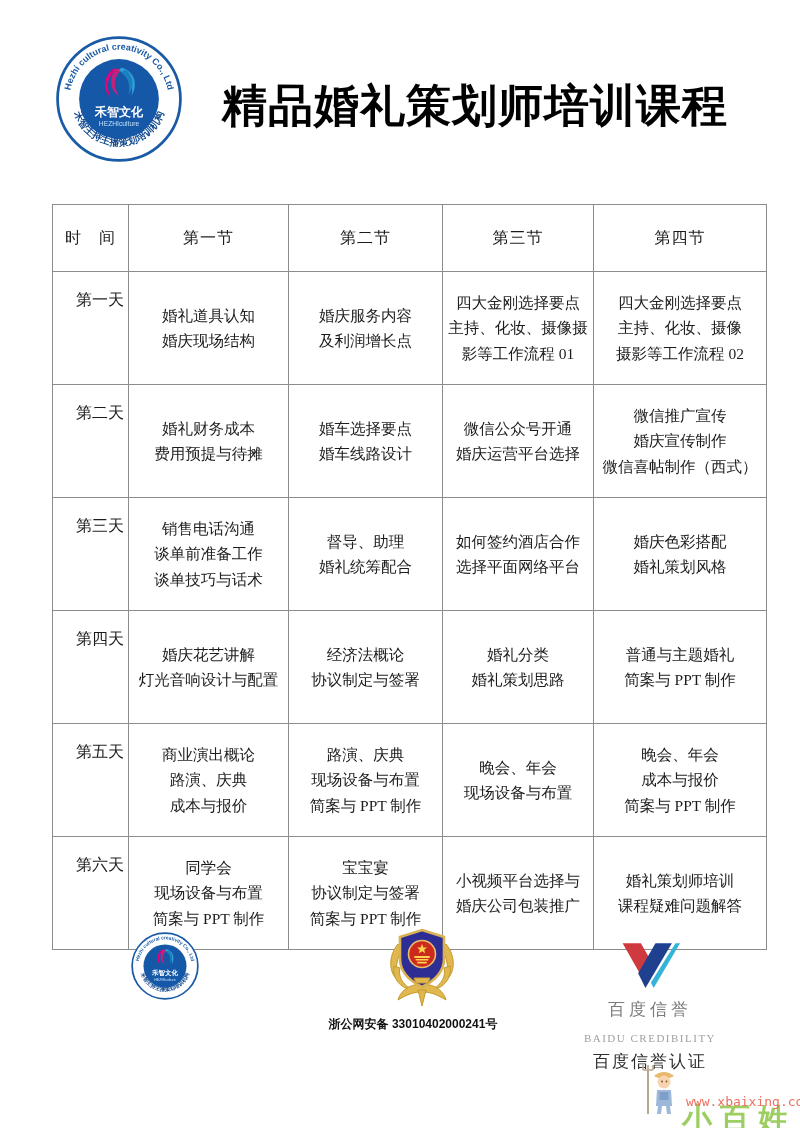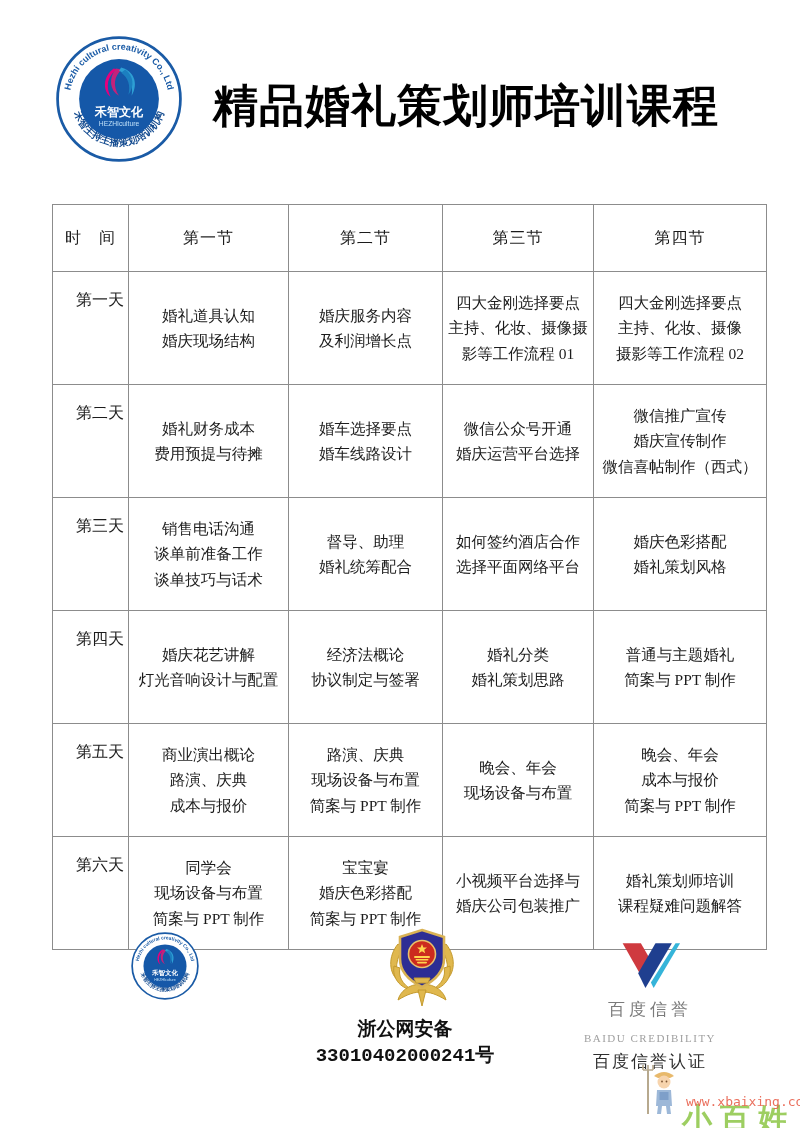--- a/index.html
+++ b/index.html
@@ -2,43 +2,43 @@
 <html><head>
 <meta charset="utf-8">
 <style>
   html,body{margin:0;padding:0;background:#e9e9e9;}
   .page{position:relative;width:800px;height:1128px;margin:0 auto;background:#ffffff;
         font-family:"Liberation Serif","DejaVu Serif",serif;overflow:hidden;}
 
   
   .brand-logo{position:absolute;}
   .logo-main{left:56px;top:36px;width:126px;height:126px;}
-  .page-title{position:absolute;left:176px;top:74px;width:580px;height:64px;
+  .page-title{position:absolute;left:185px;top:74px;width:580px;height:64px;
               text-align:center;font-size:45px;font-weight:bold;color:#000;
               letter-spacing:1px;line-height:64px;white-space:nowrap;}
 
   
   .schedule{position:absolute;left:52px;top:204px;border-collapse:collapse;
             table-layout:fixed;width:714px;}
   .schedule td{border:1px solid #8c8c8c;text-align:center;color:#1c1c1c;
                font-size:15.5px;line-height:1.62;white-space:pre-line;
                vertical-align:middle;padding:2px 4px;}
   .schedule tr.head-row td{height:62px;font-size:16px;letter-spacing:1px;}
   .schedule tr.body-row td{height:95px;}
   .schedule td.day-cell{vertical-align:top;padding-top:15px;font-size:16px;text-align:right;}
 
   
   .footer-logo{position:absolute;left:131px;top:932px;width:68px;height:68px;}
   .copyright{position:absolute;left:52px;top:1018px;width:228px;text-align:center;
              font-family:"Liberation Sans","DejaVu Sans",sans-serif;
              font-size:15px;color:#3a3a3a;}
   .police-badge{position:absolute;left:384px;top:926px;width:76px;height:84px;}
-  .police-text{position:absolute;left:295px;top:1016px;width:220px;text-align:center;
-               font-family:Liberation Mono, monospace;
-               font-size:19px;font-weight:bold;color:#111;}
+  .police-text{position:absolute;left:303px;top:1016px;width:220px;text-align:center;
+               font-family:Liberation Sans, sans-serif;
+               font-size:12px;font-weight:bold;color:#111;}
   .baidu-block{position:absolute;left:578px;top:940px;width:144px;text-align:center;
                font-family:"Liberation Sans","DejaVu Sans",sans-serif;}
   .baidu-cn{font-size:17px;color:#7b7b7b;letter-spacing:4px;margin-top:2px;}
   .baidu-en{font-size:11px;color:#a0a0a0;letter-spacing:1.5px;margin-top:11px;font-family:Liberation Serif, serif;}
   .baidu-cert{font-size:17px;font-weight:normal;color:#2e2e2e;margin-top:6px;letter-spacing:2px;}
 
   
   .watermark{position:absolute;left:642px;top:1058px;width:156px;height:66px;}
   .wm-farmer{position:absolute;left:0px;top:6px;}
   .wm-name{position:absolute;left:40px;top:-2px;font-size:30px;font-weight:bold;
@@ -154,21 +154,21 @@
         <td>晚会、年会
 成本与报价
 简案与 PPT 制作</td>
       </tr>
       <tr class="body-row">
         <td class="day-cell">第六天</td>
         <td>同学会
 现场设备与布置
 简案与 PPT 制作</td>
         <td>宝宝宴
-婚庆色彩搭配
+协议制定与签署
 简案与 PPT 制作</td>
         <td>小视频平台选择与
 婚庆公司包装推广</td>
         <td>婚礼策划师培训
 课程疑难问题解答</td>
       </tr>
     </tbody>
   </table>
 
   <svg class="footer-logo" viewBox="0 0 120 120">

